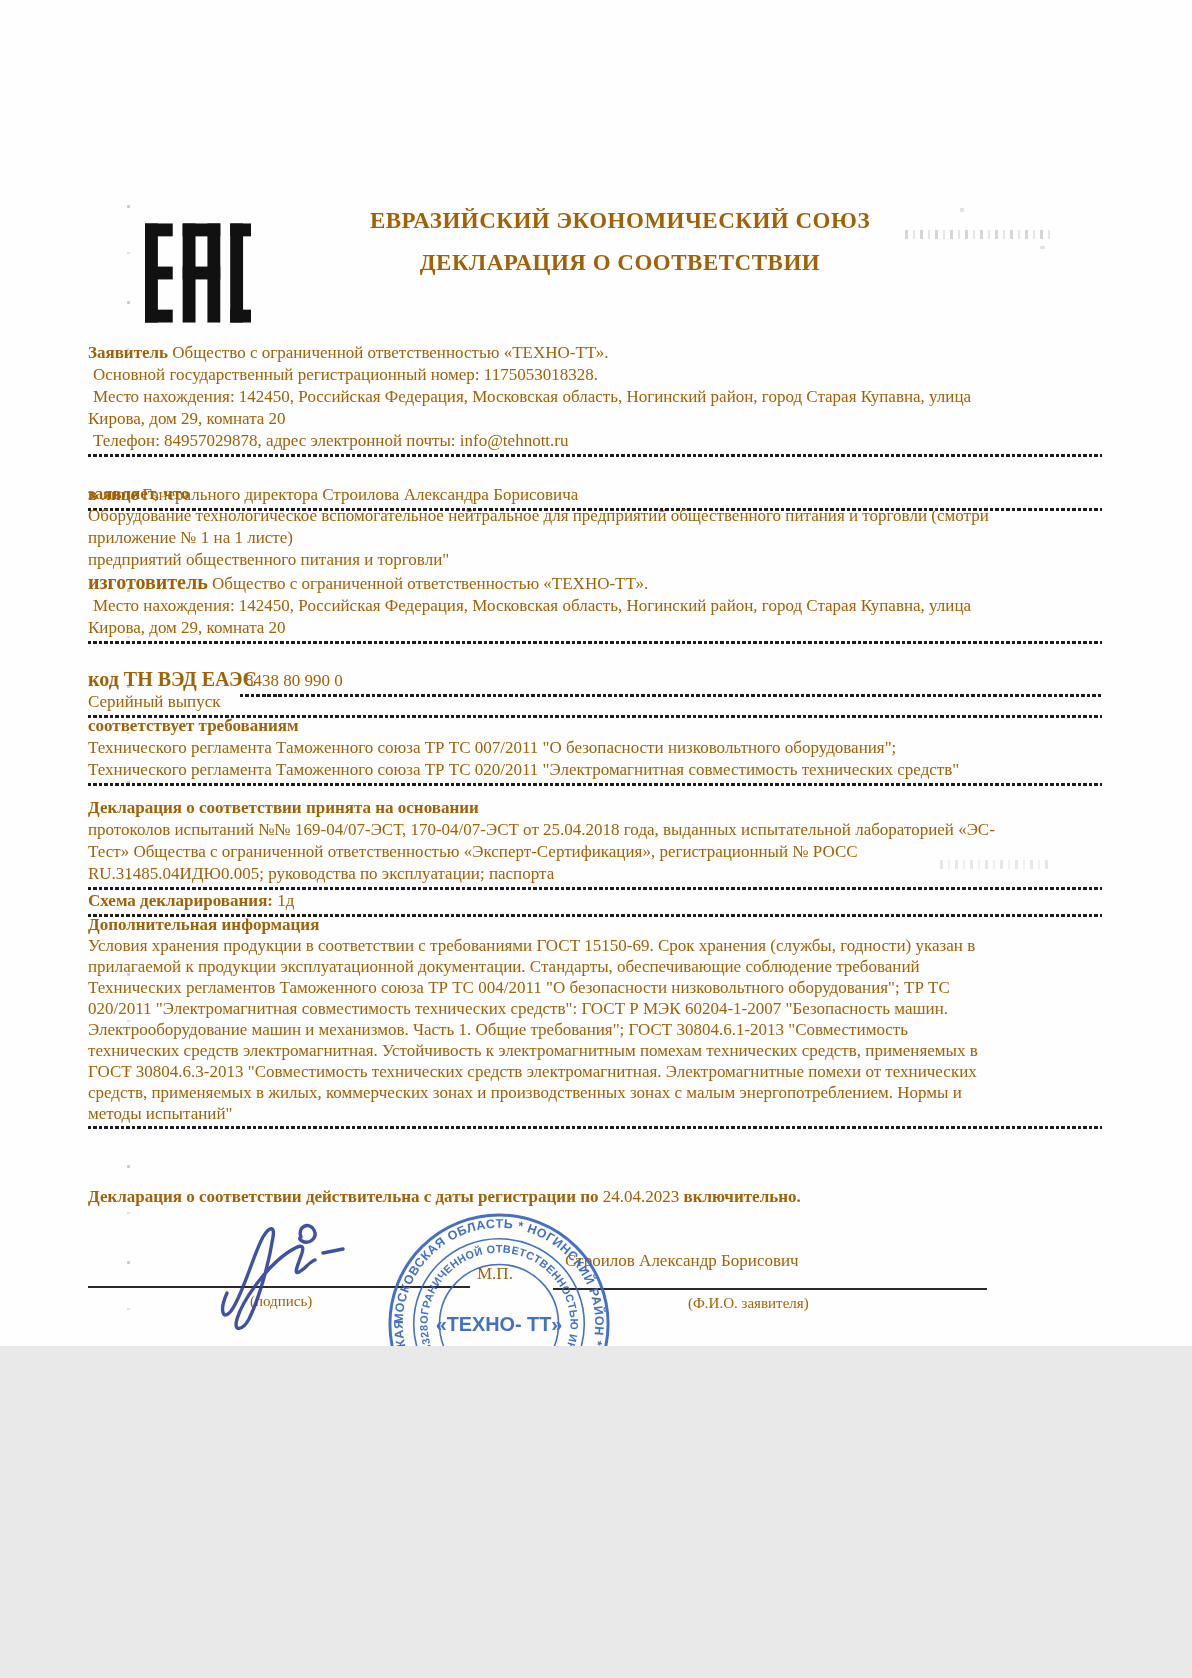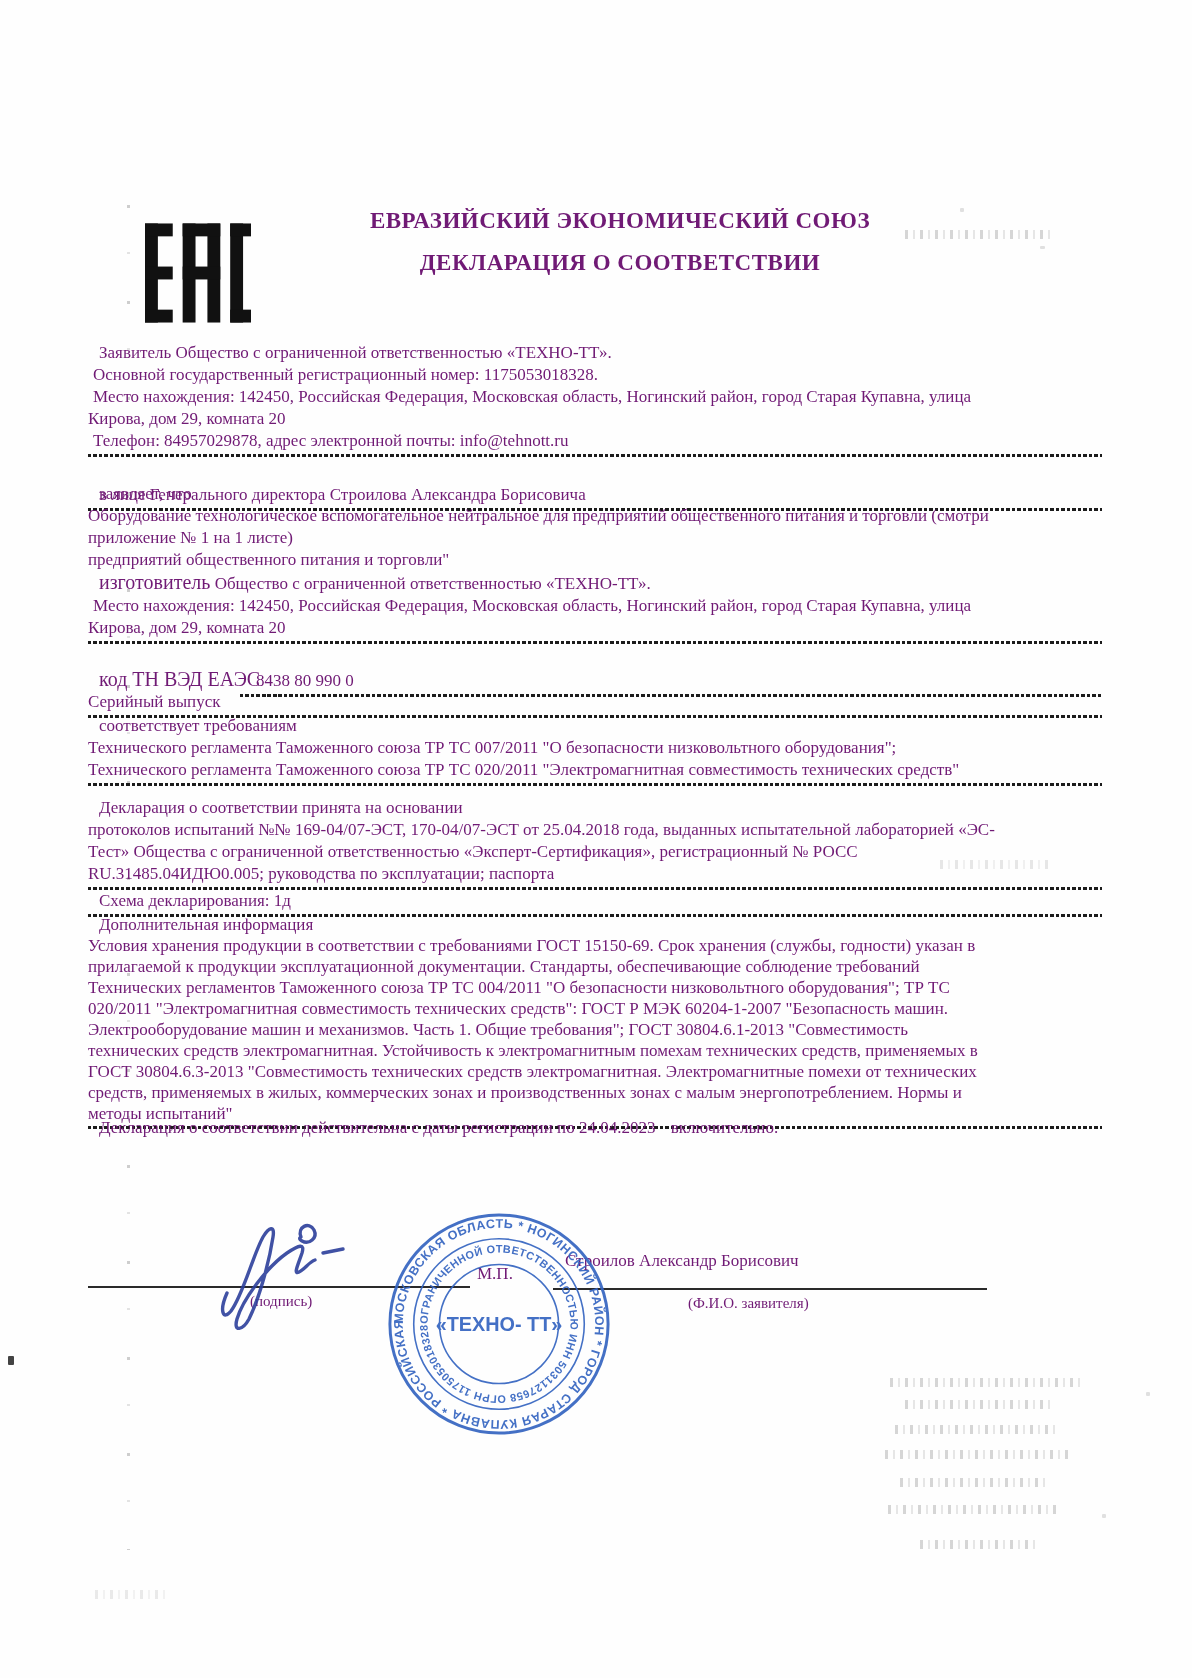--- a/index.html
+++ b/index.html
@@ -1,25 +1,25 @@
 <!DOCTYPE html>
 <html><head>
 <meta charset="utf-8">
 <style>
   html,body{margin:0;padding:0;background:#e9e9e9;}
   .page{
-    position:relative;width:1192px;height:1678px;margin:0 auto;
+    position:relative;width:1192px;height:1346px;margin:0 auto;
     background:#fefefe;overflow:hidden;
     font-family:"Liberation Serif","DejaVu Serif",serif;
-    color:#701a75;
+    color:#a16207;
   }
   .abs{position:absolute;}
   .body-col{left:88px;width:1014px;}
   .row{font-size:17px;line-height:22px;white-space:nowrap;}
-  .b{font-weight:normal;margin-left:11px;}
+  .b{font-weight:bold;}
   .sm{font-size:20px;}
   
   .dots{height:3px;background:repeating-linear-gradient(to right,#1c1c1c 0 3.5px,transparent 3.5px 5.5px);margin-top:2px;}
   .title{
     text-align:center;font-weight:bold;font-size:23px;line-height:42px;letter-spacing:.5px;
   }
   .solid-line{position:absolute;height:2px;background:#2a2a2a;}
   .caption{font-size:15px;}
   .stamp-wrap{position:absolute;left:380px;top:1205px;width:238px;height:238px;opacity:.92;}
   .sig-wrap{position:absolute;left:205px;top:1215px;width:150px;height:120px;}
@@ -128,21 +128,21 @@
     <div class="row" style="line-height:21px;">Технических регламентов Таможенного союза ТР ТС 004/2011 "О безопасности низковольтного оборудования"; ТР ТС</div>
     <div class="row" style="line-height:21px;">020/2011 "Электромагнитная совместимость технических средств": ГОСТ Р МЭК 60204-1-2007 "Безопасность машин.</div>
     <div class="row" style="line-height:21px;">Электрооборудование машин и механизмов. Часть 1. Общие требования"; ГОСТ 30804.6.1-2013 "Совместимость</div>
     <div class="row" style="line-height:21px;">технических средств электромагнитная. Устойчивость к электромагнитным помехам технических средств, применяемых в</div>
     <div class="row" style="line-height:21px;">ГОСТ 30804.6.3-2013 "Совместимость технических средств электромагнитная. Электромагнитные помехи от технических</div>
     <div class="row" style="line-height:21px;">средств, применяемых в жилых, коммерческих зонах и производственных зонах с малым энергопотреблением. Нормы и</div>
     <div class="row" style="line-height:21px;">методы испытаний"</div>
     <div class="dots"></div>
   </div>
 
-  <div class="abs body-col row" style="top:1117px;">
+  <div class="abs body-col row" style="top:1186px;">
     <span class="b">Декларация о соответствии действительна с даты регистрации по </span><span>24.04.2023</span><span class="b"> включительно.</span>
   </div>
 
   <div class="solid-line" style="left:88px;top:1286px;width:382px;"></div>
   <div class="abs caption" style="left:250px;top:1293px;">(подпись)</div>
   <div class="abs mp" style="left:477px;top:1264px;">М.П.</div>
   <div class="abs row" style="left:565px;top:1250px;">Строилов Александр Борисович</div>
   <div class="solid-line" style="left:553px;top:1288px;width:434px;"></div>
   <div class="abs caption" style="left:688px;top:1295px;">(Ф.И.О. заявителя)</div>
 

